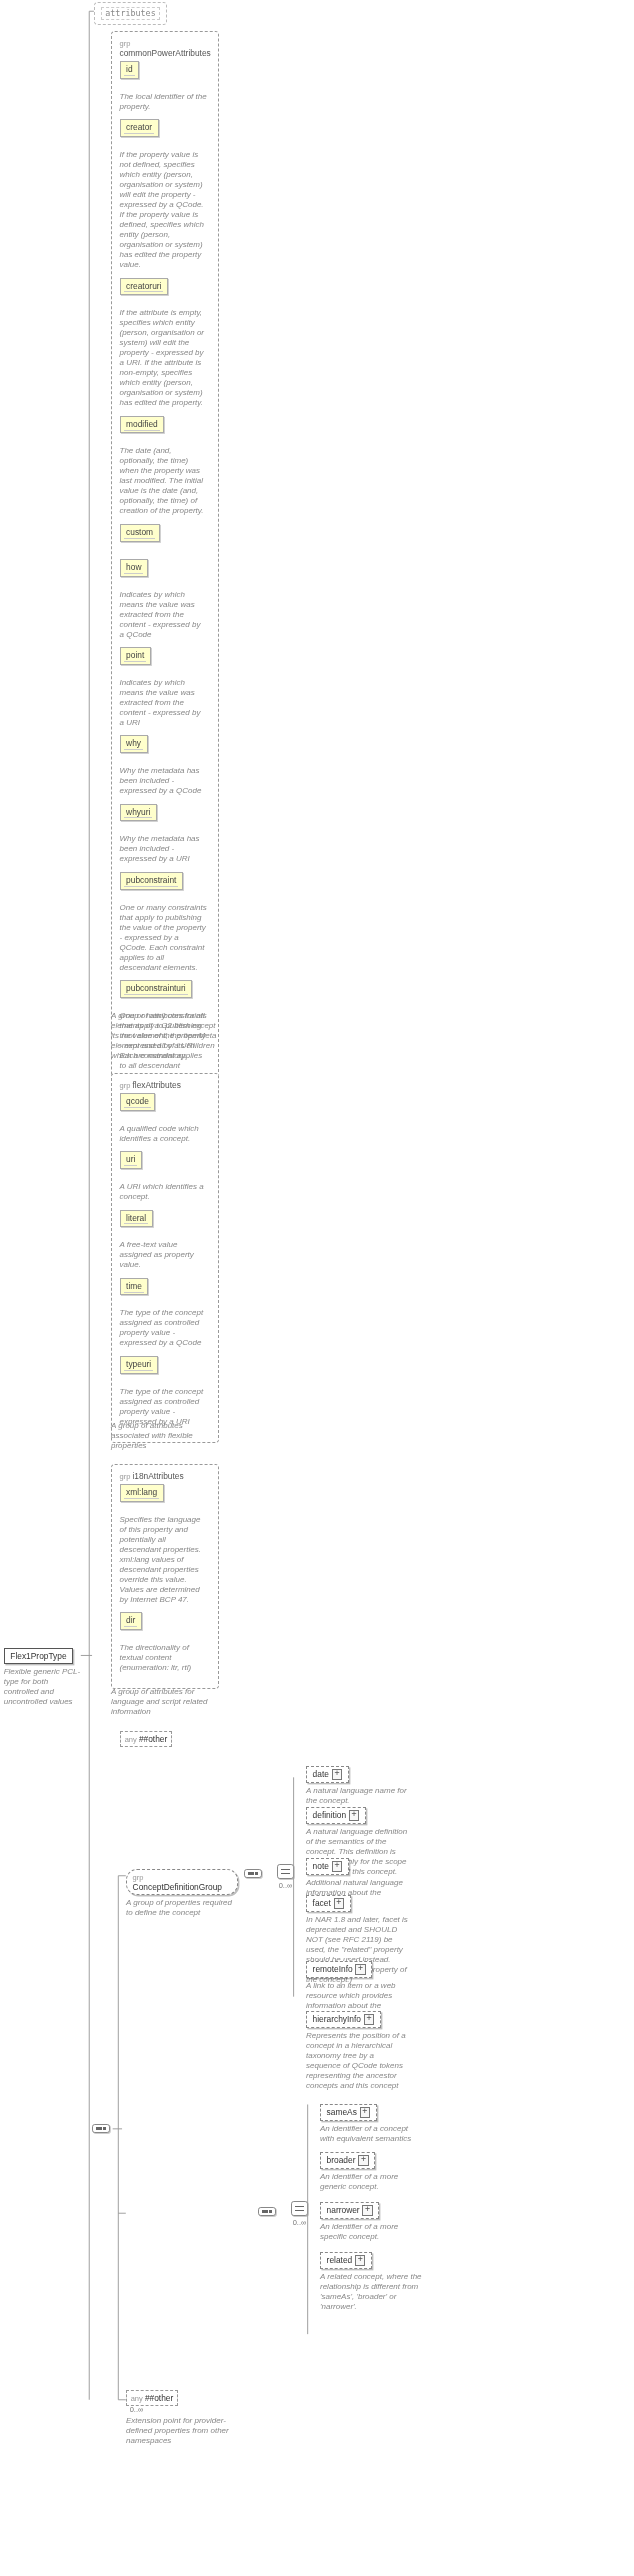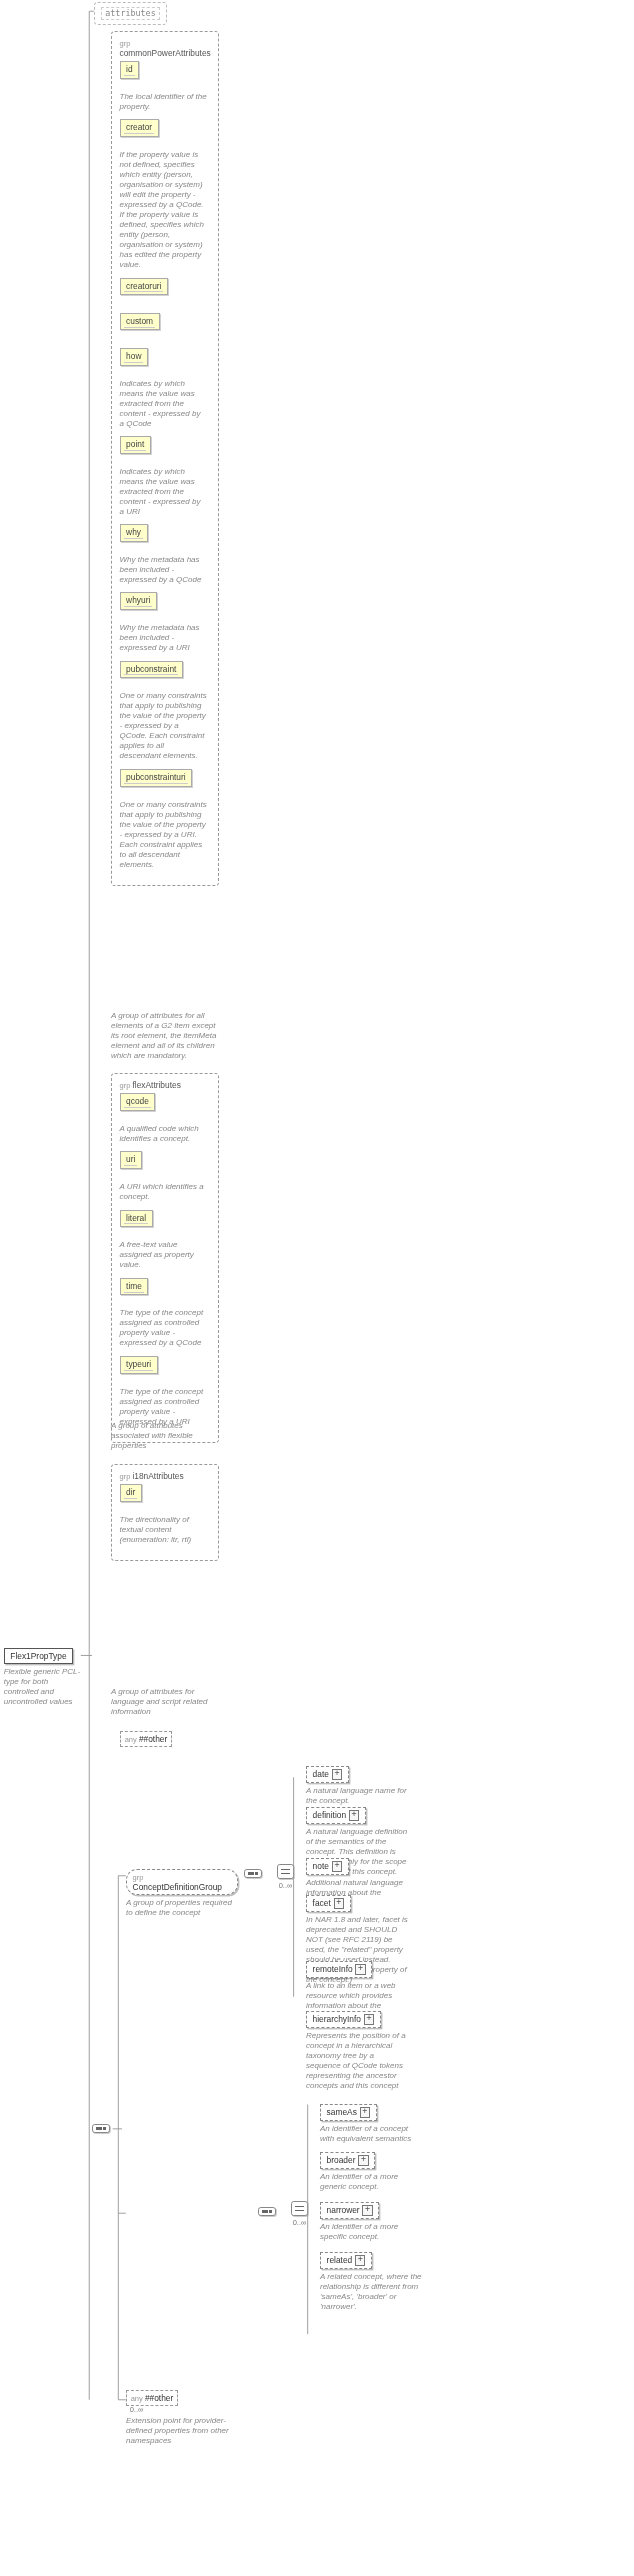--- a/index.html
+++ b/index.html
@@ -53,20 +53,25 @@
           <div class="attr-block">
     <div class="yellow-head"><span class="inner-label">id</span></div>
     <div class="doc">The local identifier of the property.</div>
   </div>
           <div class="attr-block">
     <div class="yellow-head"><span class="inner-label">creator</span></div>
     <div class="doc">If the property value is not defined, specifies which entity (person, organisation or system) will edit the property - expressed by a QCode. If the property value is defined, specifies which entity (person, organisation or system) has edited the property value.</div>
   </div>
           <div class="attr-block">
     <div class="yellow-head"><span class="inner-label">creatoruri</span></div>
+    <div class="doc">If the attribute is empty, specifies which entity (person, organisation or system) will edit the property - expressed by a URI. If the attribute is non-empty, specifies which entity (person, organisation or system) has edited the property.</div>
+  </div>
+          <div class="attr-block">
+    <div class="yellow-head"><span class="inner-label">modified</span></div>
+    <div class="doc">The date (and, optionally, the time) when the property was last modified. The initial value is the date (and, optionally, the time) of creation of the property.</div>
   </div>
           <div class="attr-block">
     <div class="yellow-head"><span class="inner-label">custom</span></div>
   </div>
           <div class="attr-block">
     <div class="yellow-head"><span class="inner-label">how</span></div>
     <div class="doc">Indicates by which means the value was extracted from the content - expressed by a QCode</div>
   </div>
           <div class="attr-block">
     <div class="yellow-head"><span class="inner-label">point</span></div>
@@ -119,20 +124,24 @@
   </div>
         </div>
   </div>
 </div>
 <div class="group-footer" style="left:111px;top:1421px;width:108px">A group of attributes associated with flexible properties</div>
 
 <div class="node" style="left:111px;top:1464px;width:108px">
   <div class="group-box">
     <div class="group-title">i18nAttributes</div>
     <div id="i18n-attrs">
+          <div class="attr-block">
+    <div class="yellow-head"><span class="inner-label">xml:lang</span></div>
+    <div class="doc">Specifies the language of this property and potentially all descendant properties. xml:lang values of descendant properties override this value. Values are determined by Internet BCP 47.</div>
+  </div>
           <div class="attr-block">
     <div class="yellow-head"><span class="inner-label">dir</span></div>
     <div class="doc">The directionality of textual content (enumeration: ltr, rtl)</div>
   </div>
         </div>
   </div>
 </div>
 <div class="group-footer" style="left:111px;top:1687px;width:108px">A group of attributes for language and script related information</div>
 
 <div class="node" style="left:120px;top:1734px">

